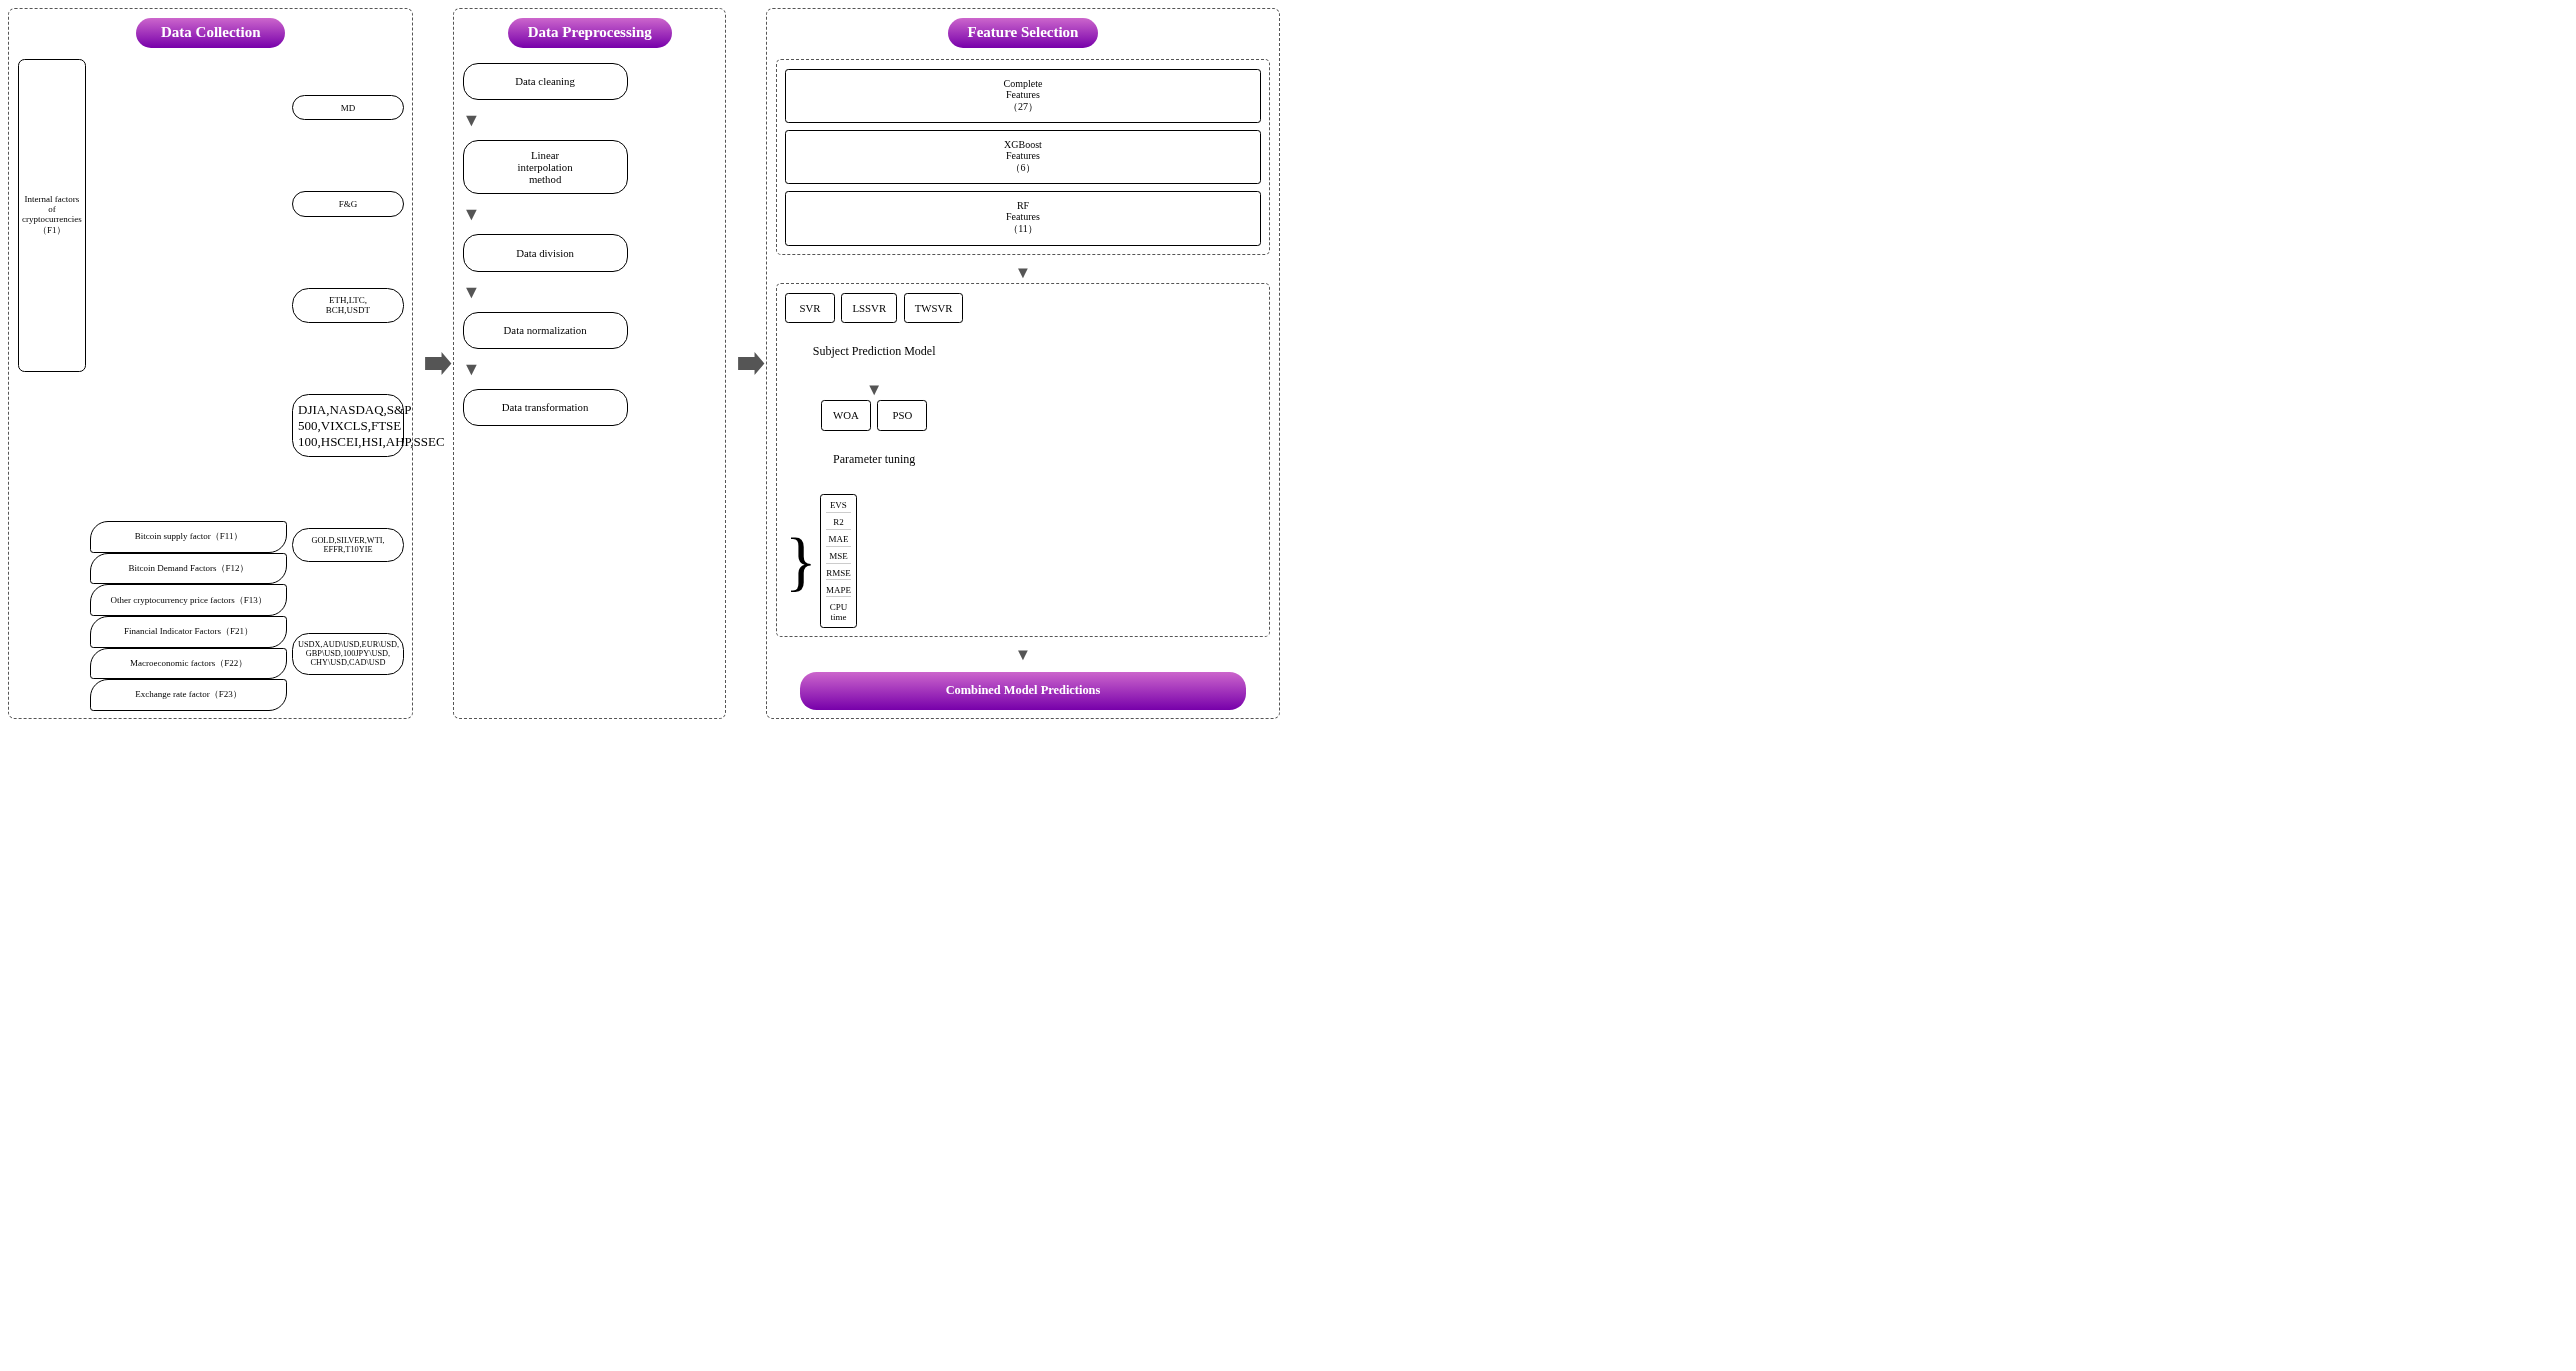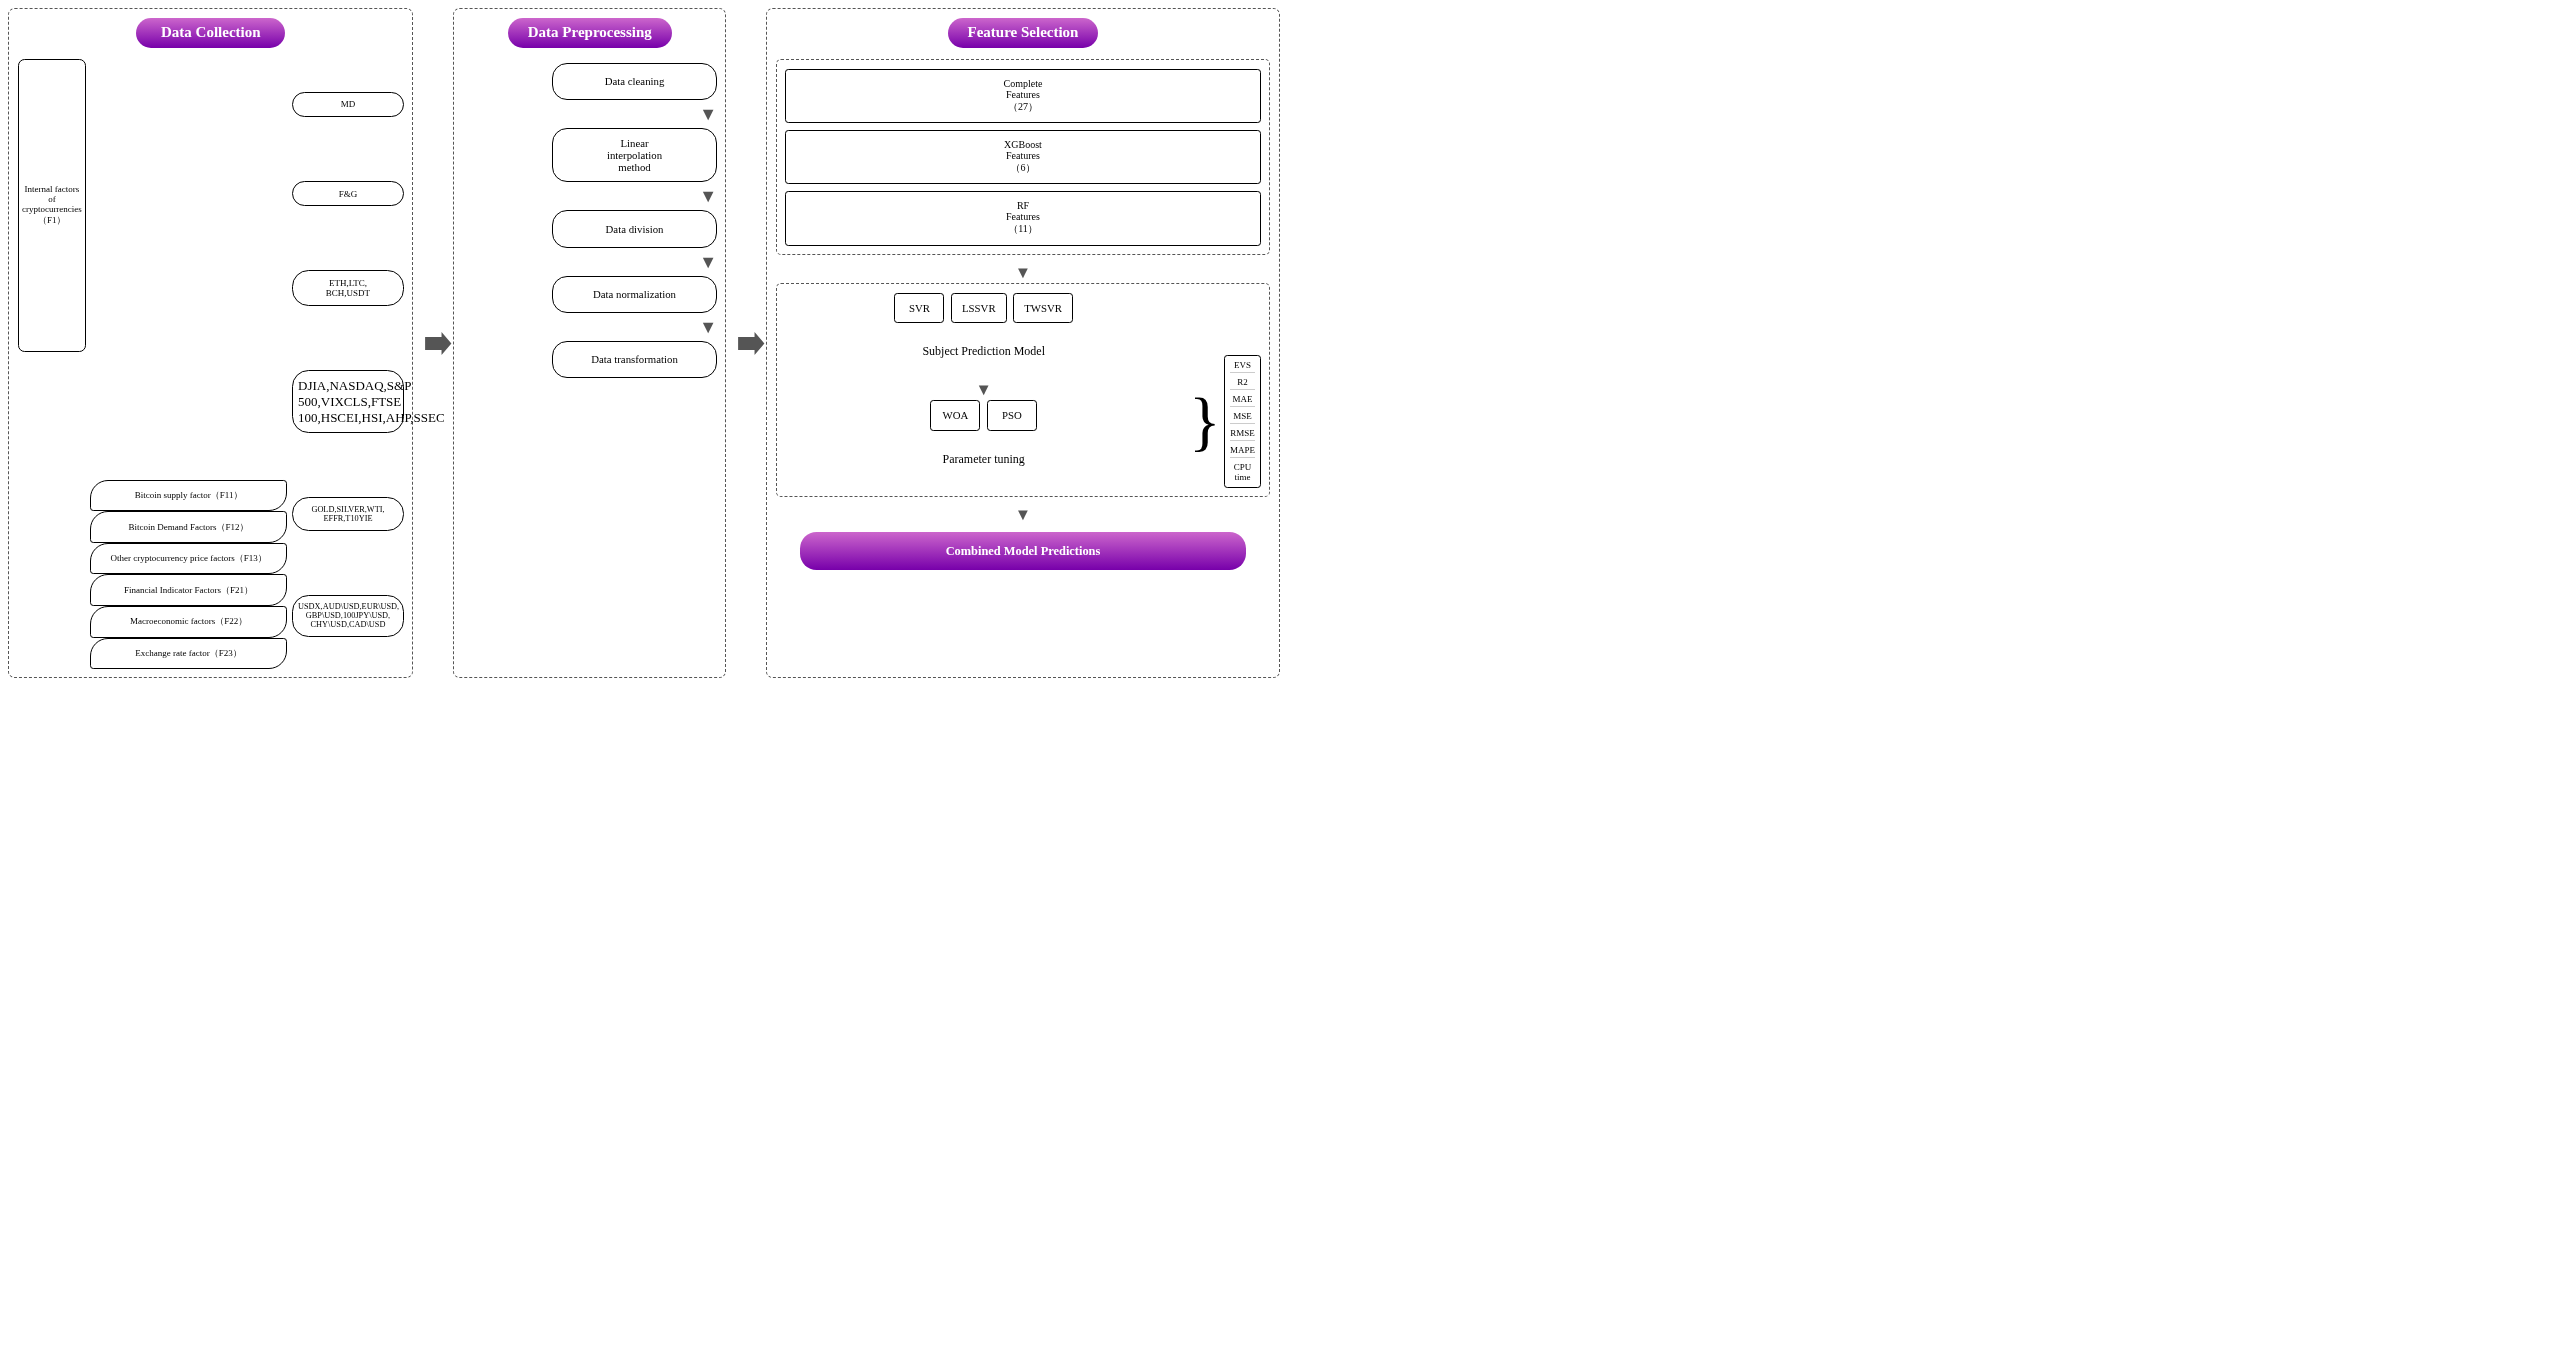--- a/index.html
+++ b/index.html
@@ -113,22 +113,22 @@
       border-radius: 16.5px;
       font-size: 9px;
       text-align: center;
       padding: 6.6px 5px;
     }
 
     
     .preprocessing-flow {
       display: flex;
       flex-direction: column;
-      align-items: flex-end;
-      gap: 5px;
+      align-items: flex-start;
+      gap: 11px;
       padding-top: 3.3px;
     }
 
     .flow-box {
       border: 1.7px solid #000;
       border-radius: 15px;
       font-size: 10.8px;
       text-align: center;
       padding: 11.6px 16.5px;
       background: #fff;
@@ -213,23 +213,23 @@
     .metric-item {
       font-size: 9px;
       text-align: center;
       border-bottom: 0.8px solid #ccc;
       padding: 1.7px 0;
     }
     .metric-item:last-child { border-bottom: none; }
 
     .right-middle-inner {
       display: flex;
-      flex-direction: row;
+      flex-direction: column;
       gap: 6.6px;
-      align-items: flex-end;
+      align-items: flex-start;
     }
 
     .right-middle-left {
       flex: 1;
     }
 
     .combined-pill {
       background: linear-gradient(to bottom, #cc66cc, #7700aa);
       color: white;
       border-radius: 16.5px;

